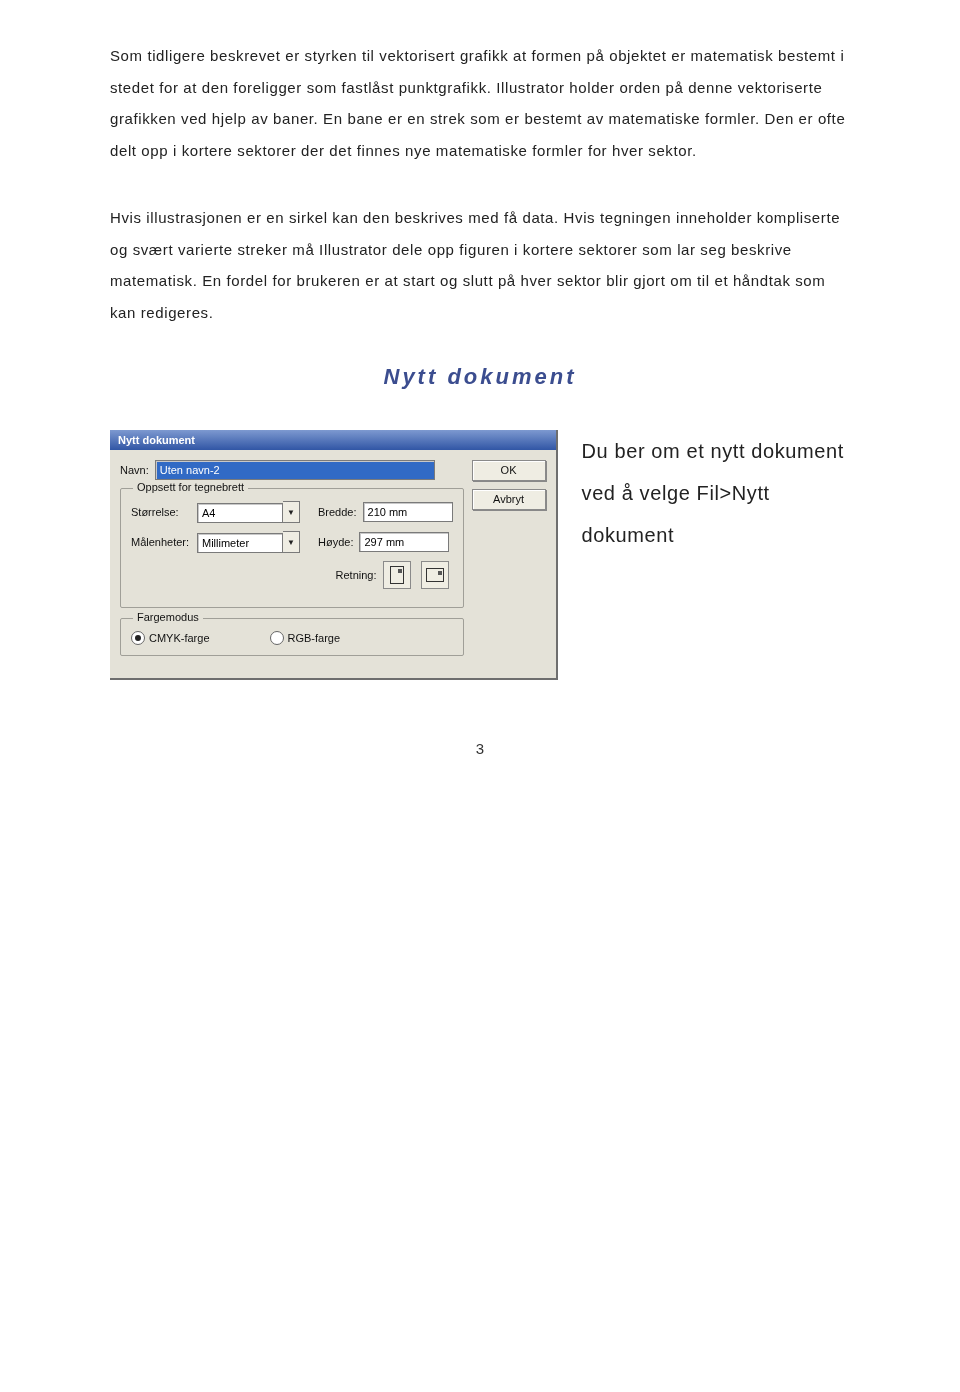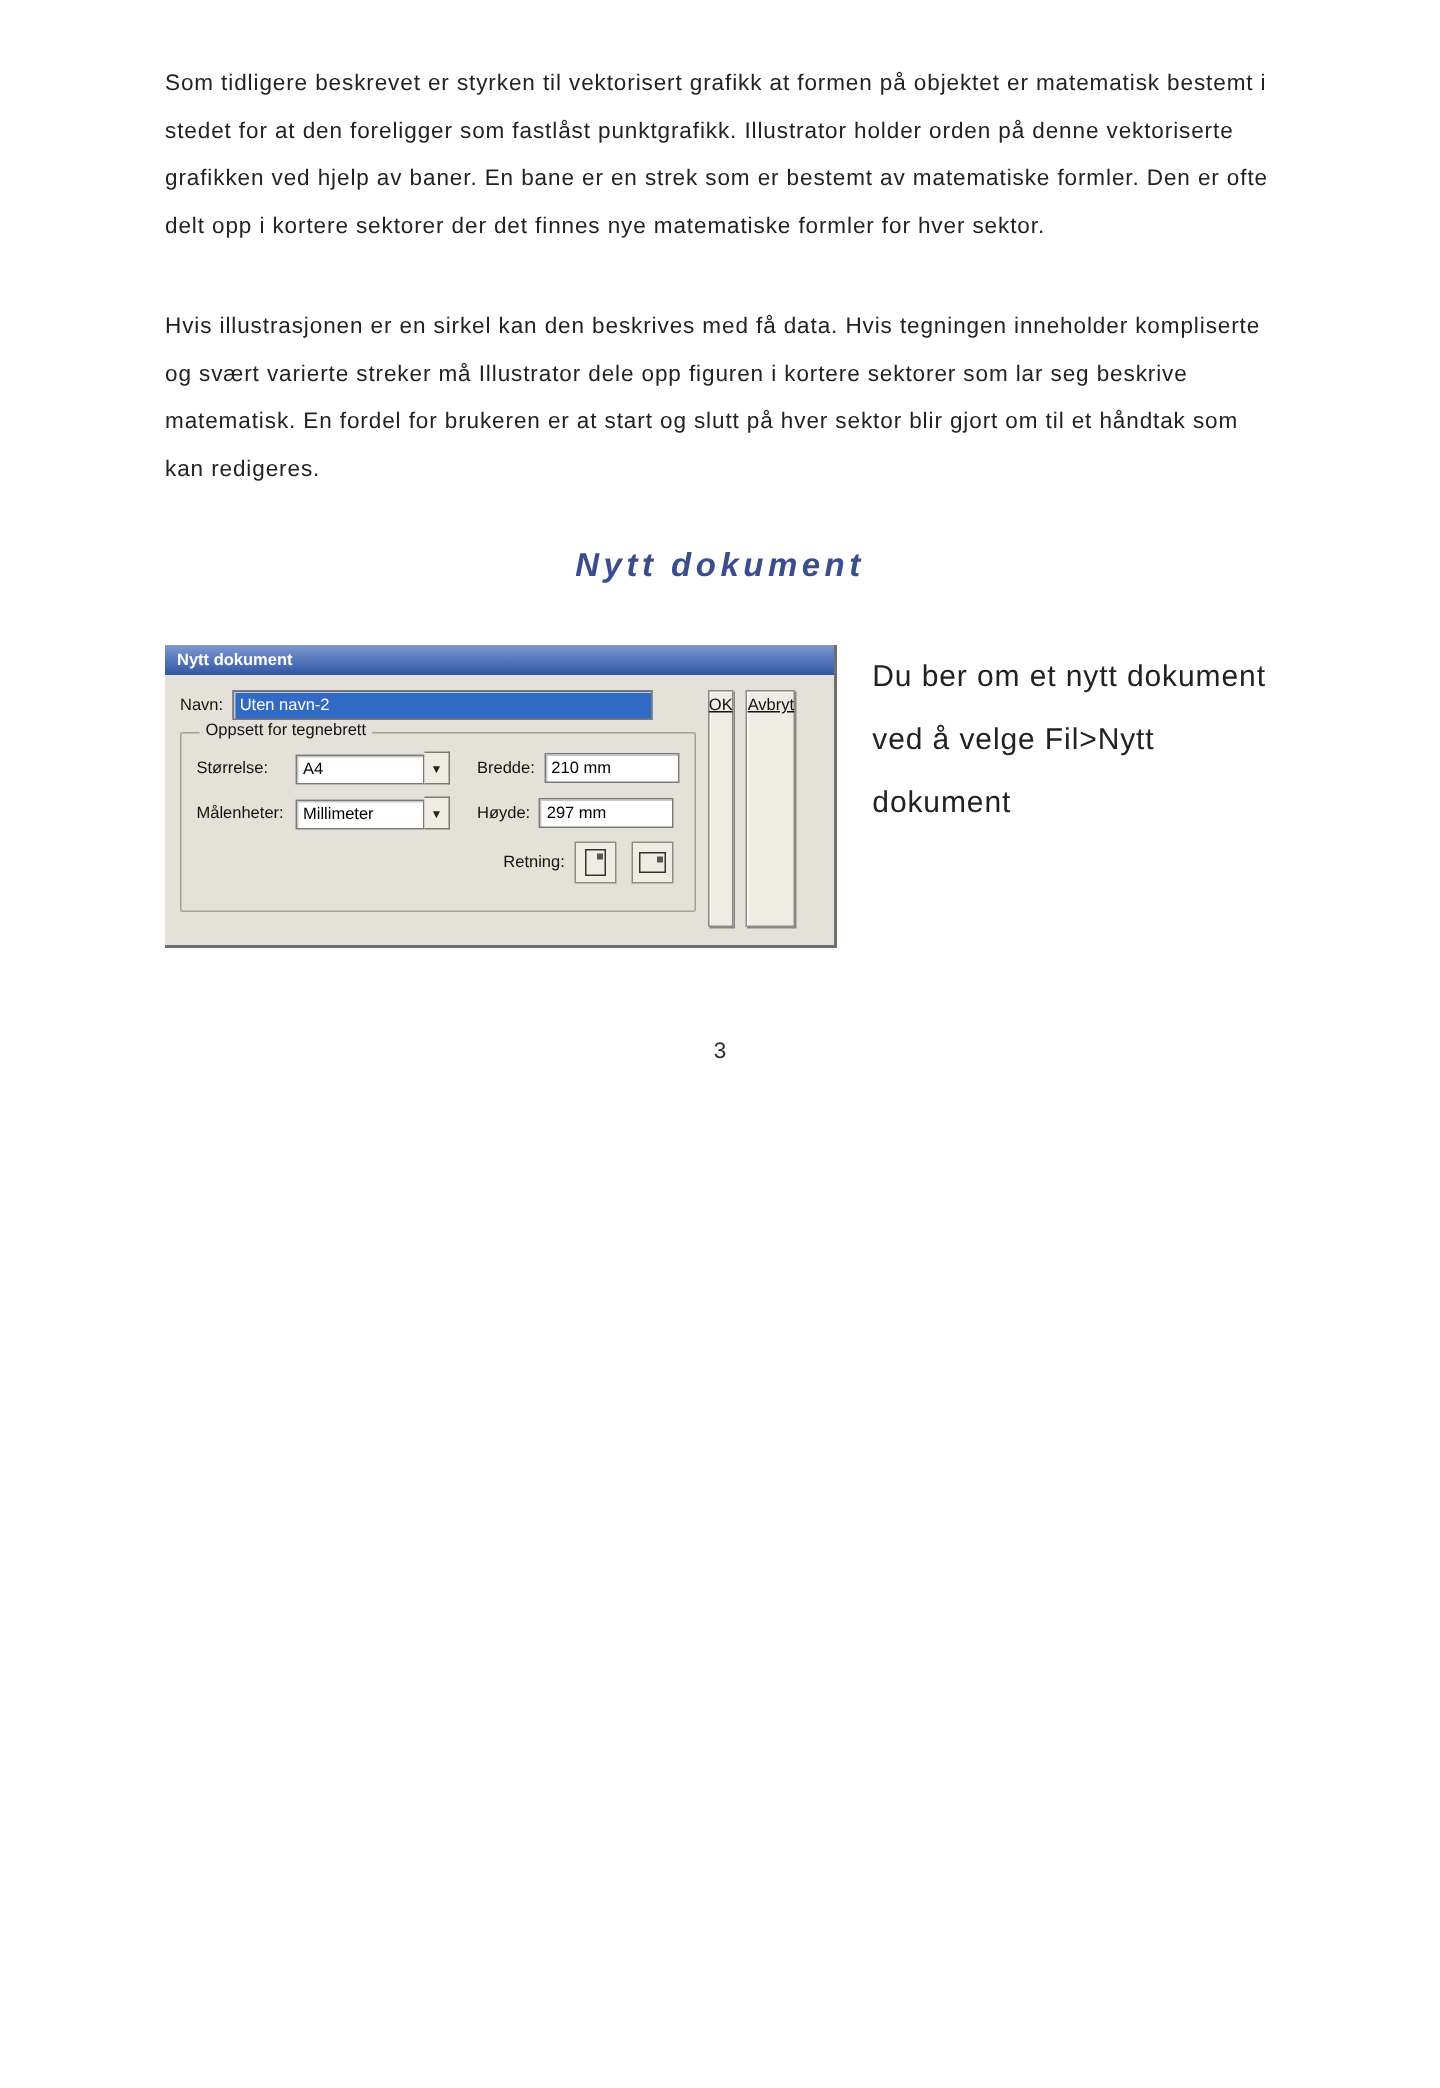--- a/index.html
+++ b/index.html
@@ -67,23 +67,22 @@
     display: flex;
     padding: 10px 10px 12px 10px;
     gap: 8px;
   }
   .dlg-left {
     flex: 1;
   }
   .dlg-right {
     width: 74px;
     display: flex;
-    flex-direction: row;
+    flex-direction: column;
     gap: 8px;
-    text-decoration: underline;
   }
   .dlg-btn {
     background: #efede3;
     border: 1px solid #8a8a8a;
     box-shadow: inset 1px 1px 0 #fff, 1px 1px 0 #888;
     text-align: center;
     padding: 3px 0 4px 0;
     font-size: 11px;
     cursor: pointer;
   }
@@ -251,20 +250,33 @@
               <span class="lbl">Retning:</span>
               <span class="ori-btn">
                 <span class="ori-icon"></span>
               </span>
               <span class="ori-btn">
                 <span class="ori-icon landscape"></span>
               </span>
             </div>
           </div>
 
+          <div class="fieldset">
+            <span class="legend">Fargemodus</span>
+            <div class="colormode-row">
+              <span class="radio-group">
+                <span class="radio checked"></span>
+                <span class="lbl">CMYK-farge</span>
+              </span>
+              <span class="radio-group">
+                <span class="radio"></span>
+                <span class="lbl">RGB-farge</span>
+              </span>
+            </div>
+          </div>
 
         </div>
         <div class="dlg-right">
           <div class="dlg-btn">OK</div>
           <div class="dlg-btn">Avbryt</div>
         </div>
       </div>
     </div>
 
     <div class="side-text">Du ber om et nytt dokument ved å velge Fil&gt;Nytt dokument</div>

